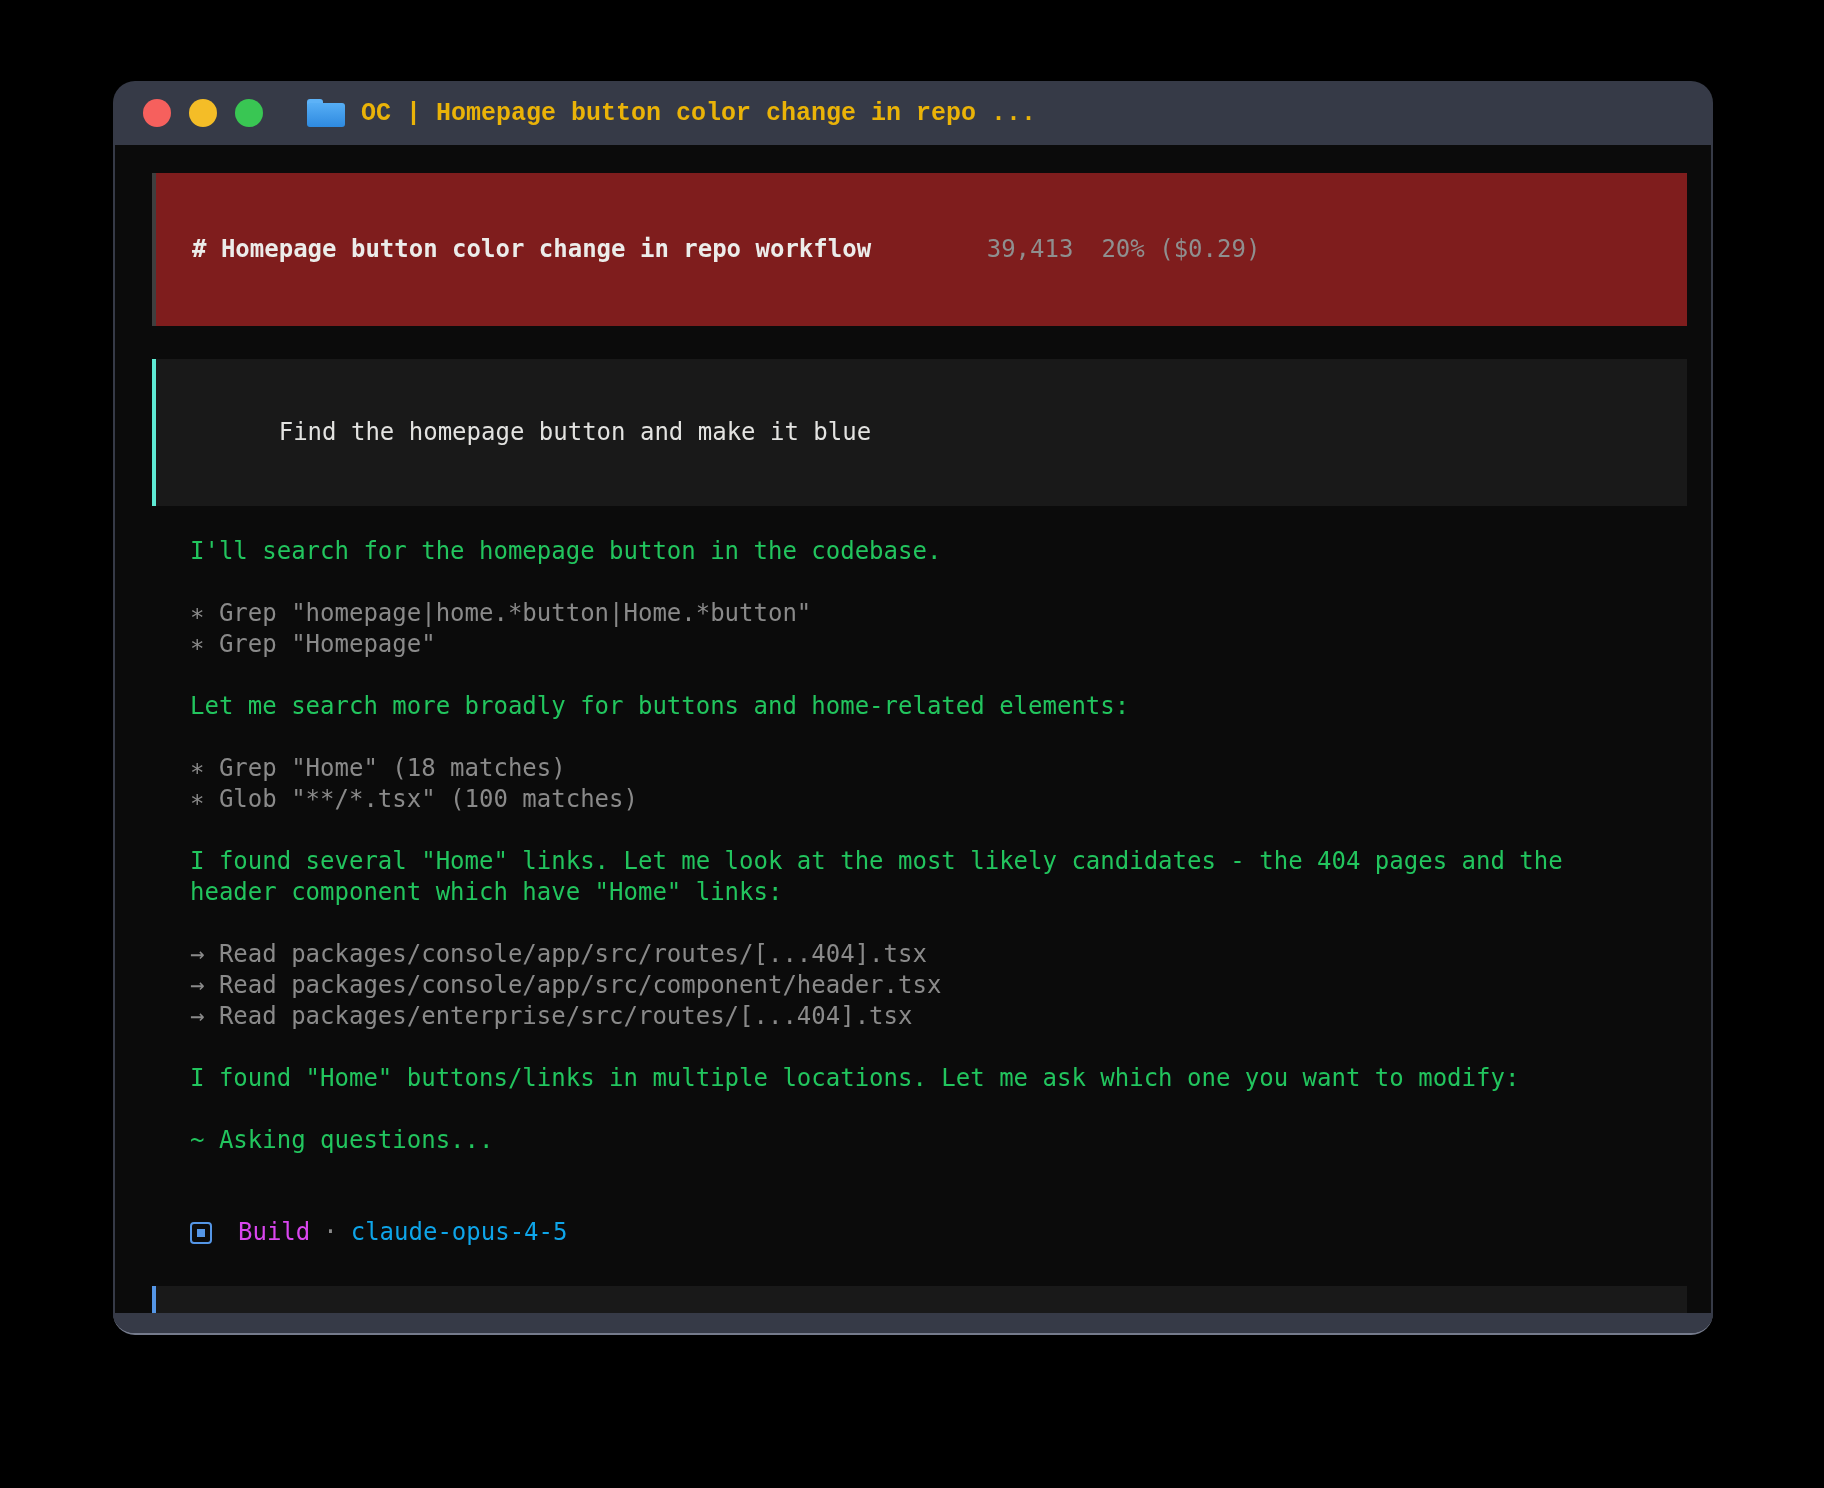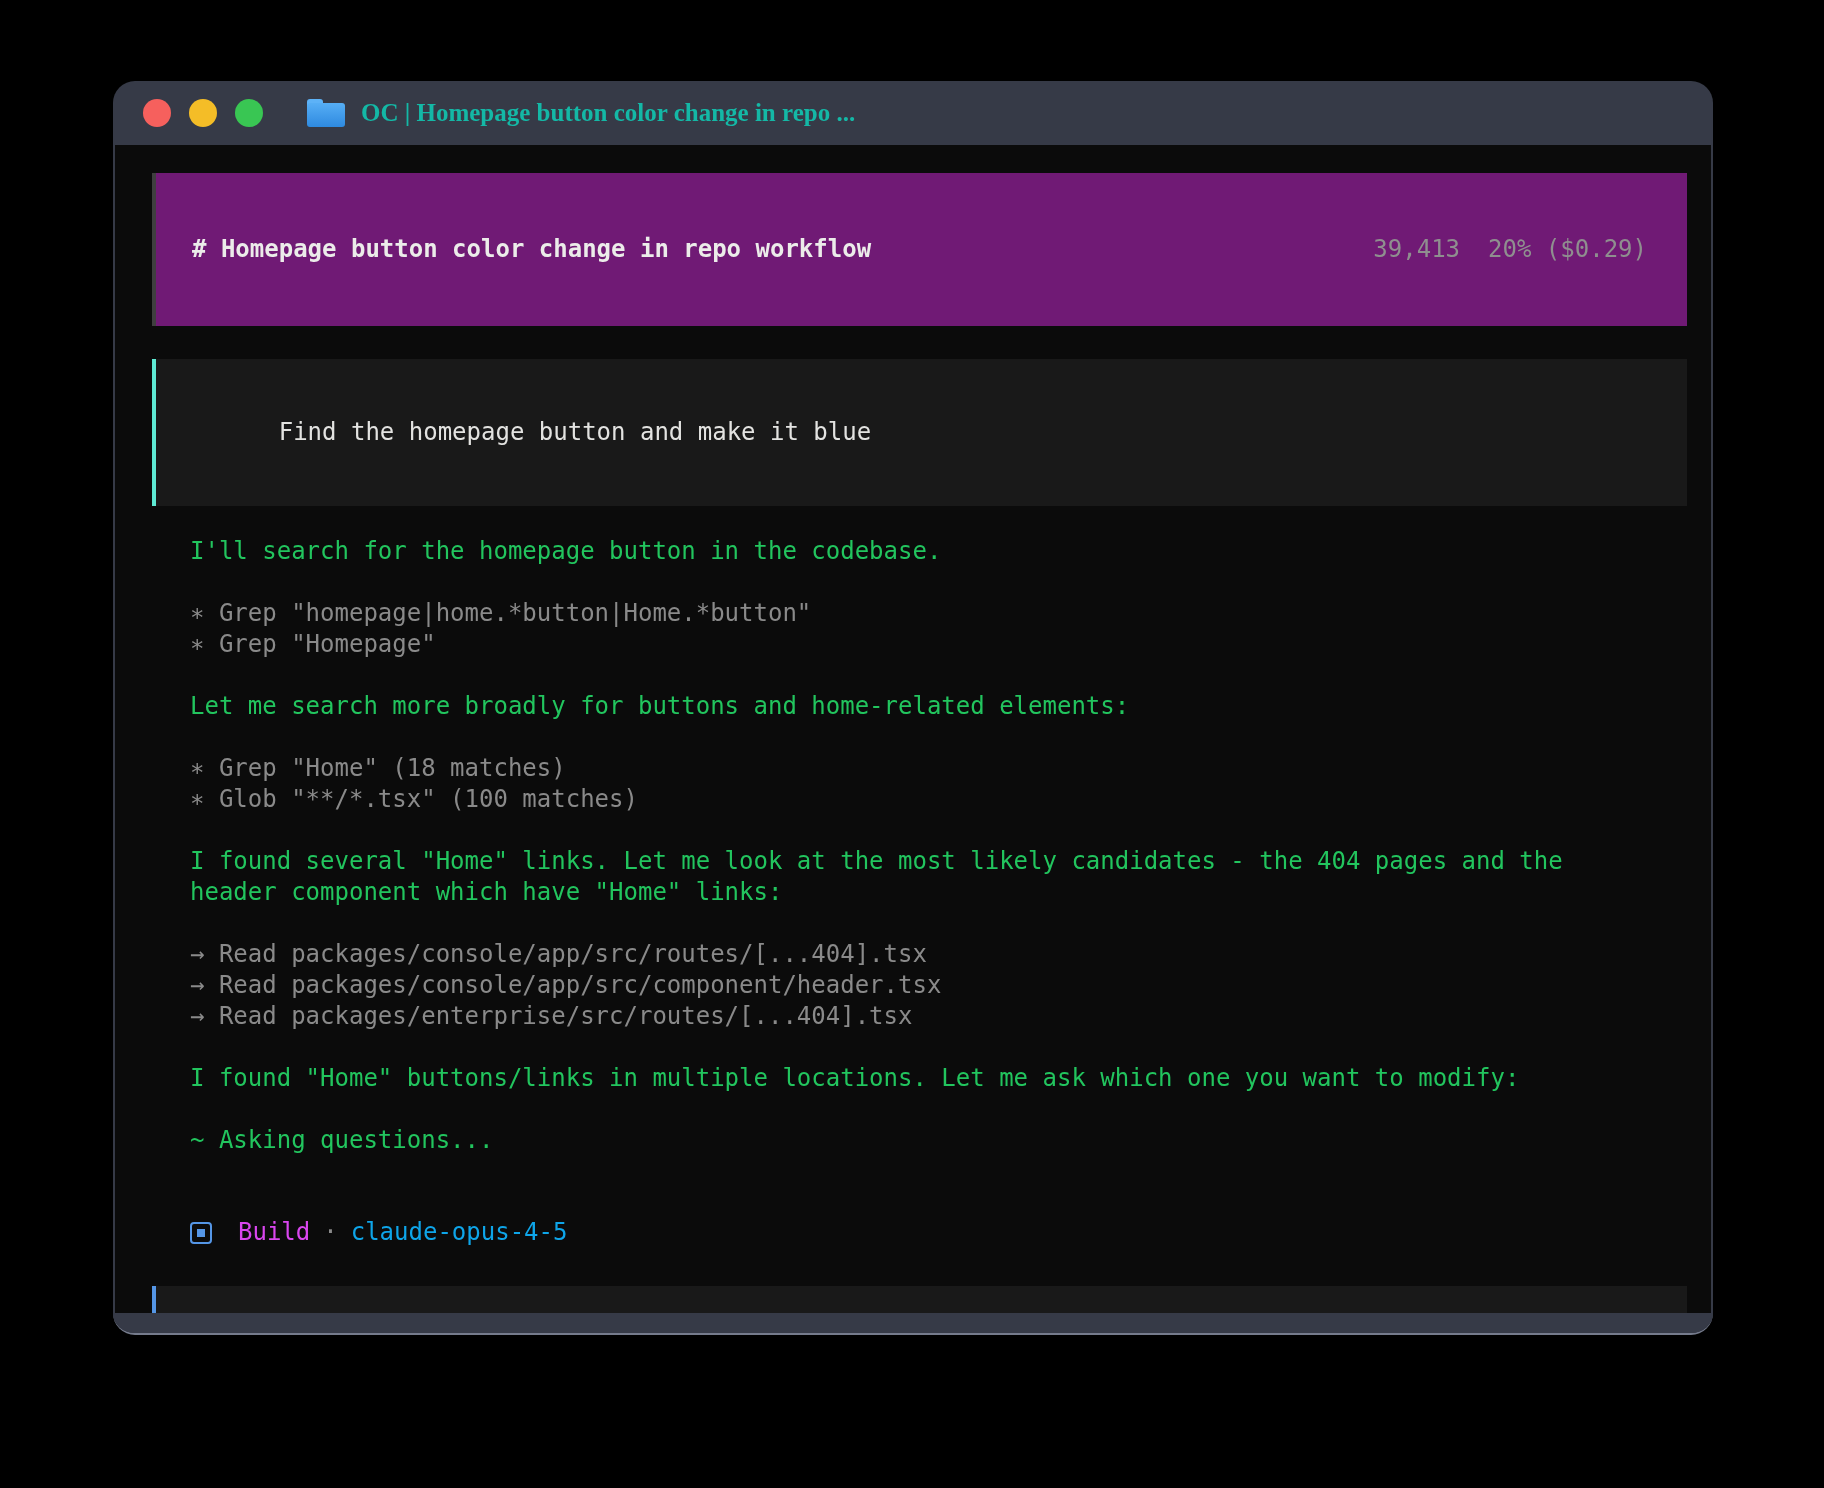--- a/index.html
+++ b/index.html
@@ -56,45 +56,44 @@
   .folder::after {
     content: "";
     position: absolute;
     left: 0; top: 4px;
     width: 38px; height: 24px;
     background: linear-gradient(#56aef5, #2e8ae0);
     border-radius: 3px;
   }
   .win-title {
     margin-left: 16px;
-    font-family: Liberation Serif, serif;
+    font-family: Liberation Mono, monospace;
     font-weight: bold;
     font-size: 25px;
-    color: #14b8a6;
+    color: #eab308;
     white-space: nowrap;
   }
   .terminal {
     flex: 1;
     margin: 0 2px;
     background: #0b0b0b;
     display: flex;
     flex-direction: column;
     overflow: hidden;
     font-size: 24px;
     color: #e6e6e4;
   }
   .bottom-strip { height: 20px; flex: none; background: #363a47; }
 
   .session-header {
     margin: 28px 24px 0 37px;
-    background: #701a75;
+    background: #7f1d1d;
     border-left: 4px solid #3f3f3f;
     padding: 30px 40px 30px 36px;
     display: flex;
-    justify-content: space-between;
     align-items: center;
   }
   .session-title { font-weight: bold; color: #ececea; line-height: 31px; white-space: pre; }
   .session-stats { color: #8f8f8f; line-height: 31px; white-space: pre; }
   .session-stats .usage { margin-left: 28px; }
 
   .user-message {
     margin: 33px 24px 0 37px;
     background: #191919;
     border-left: 4px solid #5eead4;

